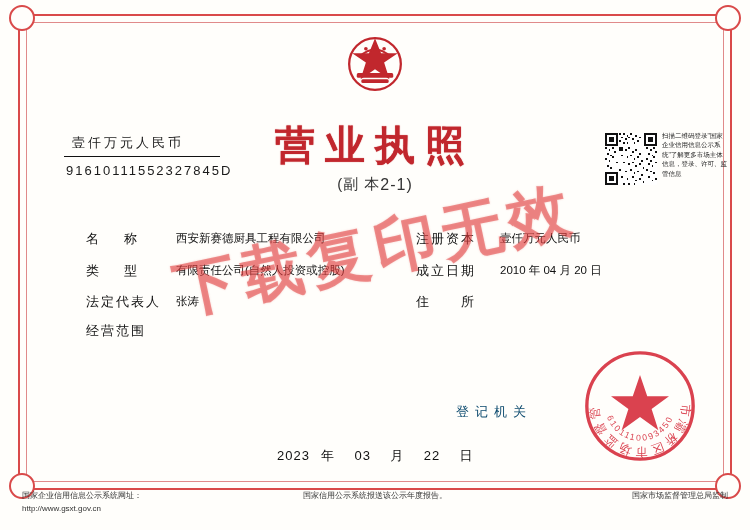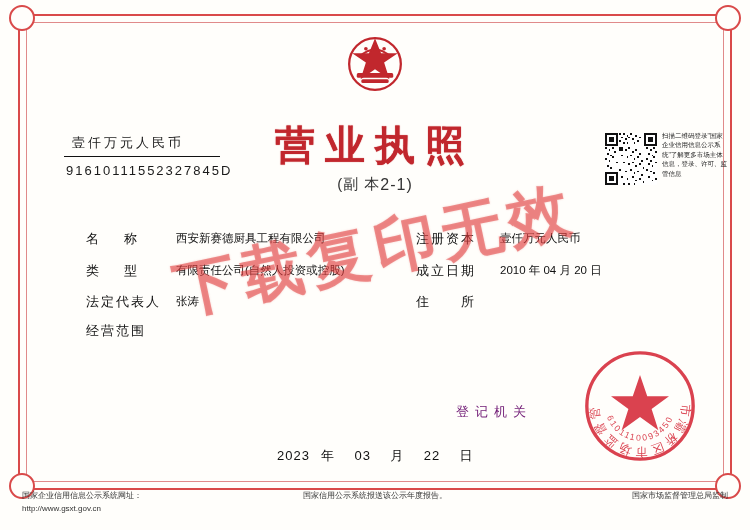--- a/index.html
+++ b/index.html
@@ -111,21 +111,21 @@
   .scope-value{
     position:absolute;left:176px;top:318px;width:220px;
     font-size:10.5px;line-height:1.6;color:#111;text-align:justify;
   }
   .addr-value{
     position:absolute;left:488px;top:289px;width:220px;
     font-size:10.5px;line-height:1.6;color:#111;
   }
 
   .reg-organ-label{
-    position:absolute;left:456px;top:403px;font-size:13px;letter-spacing:6px;color:#701a75;
+    position:absolute;left:456px;top:403px;font-size:13px;letter-spacing:6px;color:#0c4a6e;
   }
 
   
   .dateline{
     position:absolute;left:0;right:0;top:447px;
     text-align:center;font-size:13px;color:#111;letter-spacing:1px;
   }
   .dateline span{margin:0 3px;}
   .dateline .u{display:inline-block;min-width:34px;border-bottom:0;text-align:center;}
 

